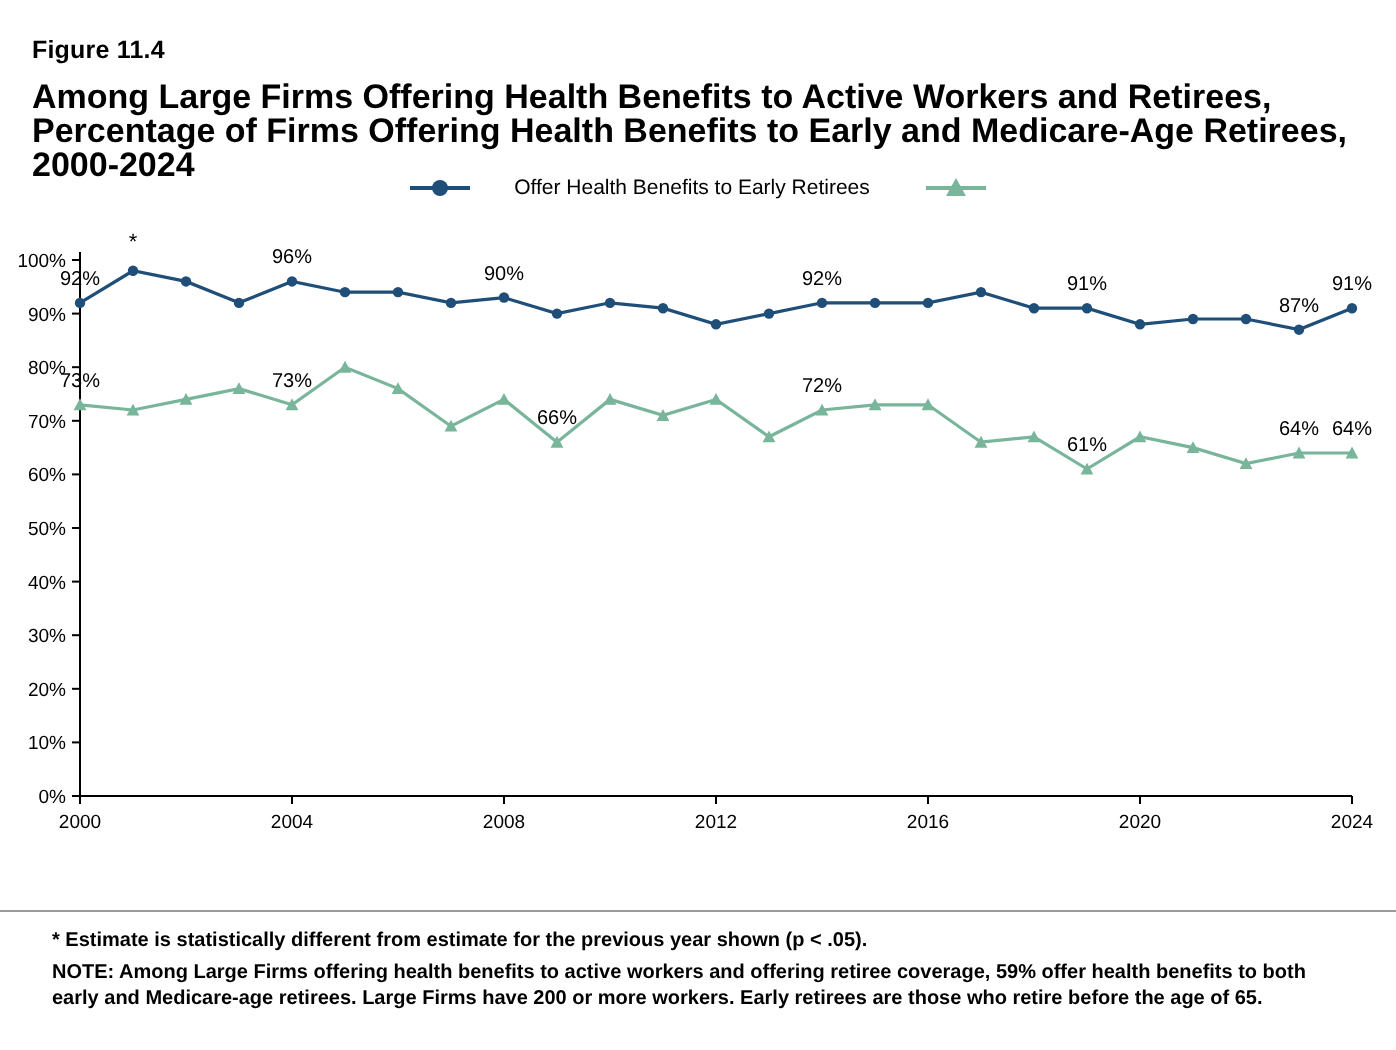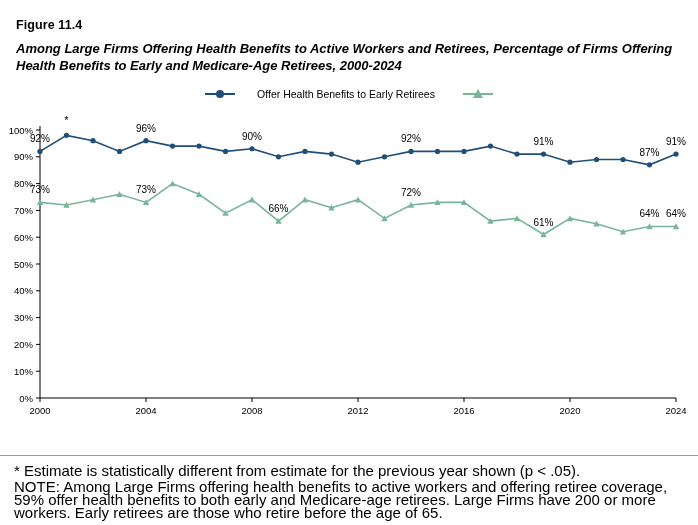--- a/index.html
+++ b/index.html
@@ -27,24 +27,23 @@
     top: 18px;
     font-size: 12.5px;
     font-weight: bold;
     letter-spacing: 0.1px;
   }
   .fig-title {
     position: absolute;
     left: 16px;
     top: 40px;
     width: 664px;
-    font-size: 13px;
+    font-size: 17px;
     font-weight: bold;
     line-height: 17px;
-    font-style: italic;
   }
   .legend {
     position: absolute;
     left: 0;
     top: 88px;
     width: 698px;
     display: flex;
     justify-content: center;
     align-items: center;
     gap: 28px;
@@ -93,24 +92,25 @@
   }
   .footnotes {
     position: absolute;
     left: 0;
     top: 455px;
     width: 698px;
     border-top: 1px solid #9a9a9a;
     padding-top: 8px;
   }
   .footnote {
-    font-size: 15px;
+    font-size: 10px;
     line-height: 13px;
-    padding: 0 14px;
+    padding: 0 26px;
     margin-bottom: 3px;
+    font-weight: bold;
   }
   svg { display: block; }
   .axis-text {
     font-size: 9.5px;
     fill: #000;
     font-family: "Liberation Sans", sans-serif;
   }
   .pt-label {
     font-size: 10px;
     fill: #000;

